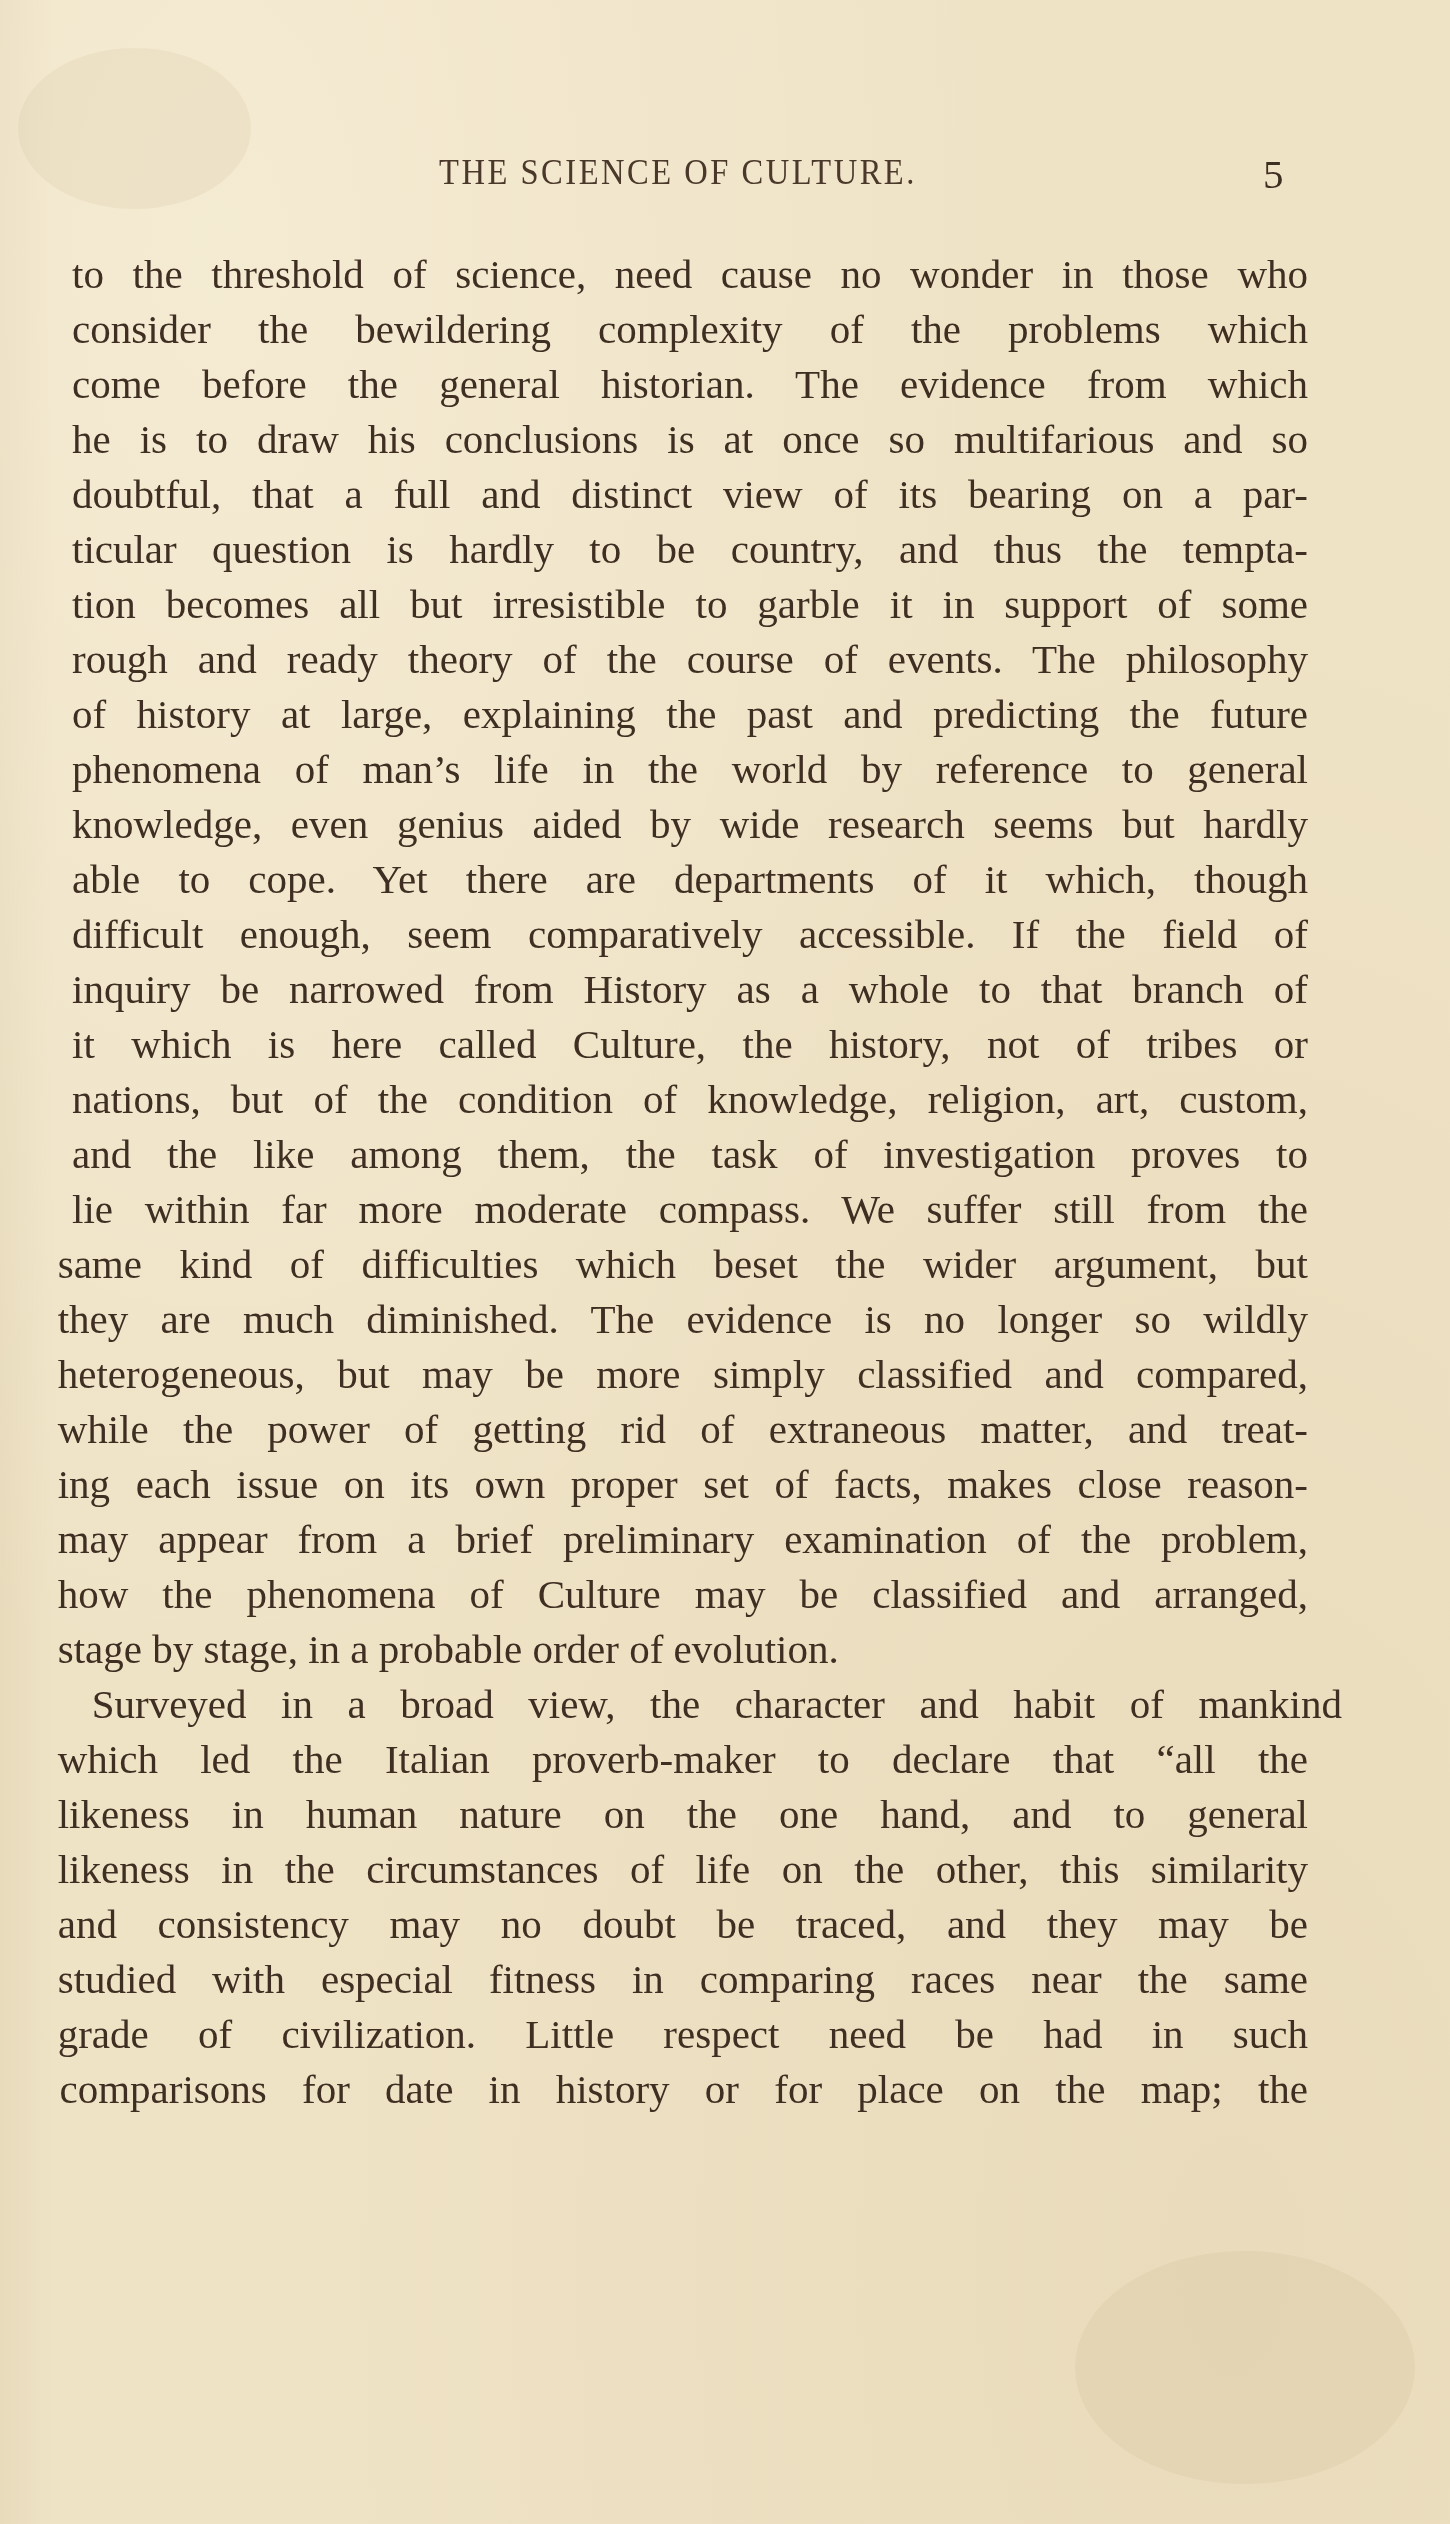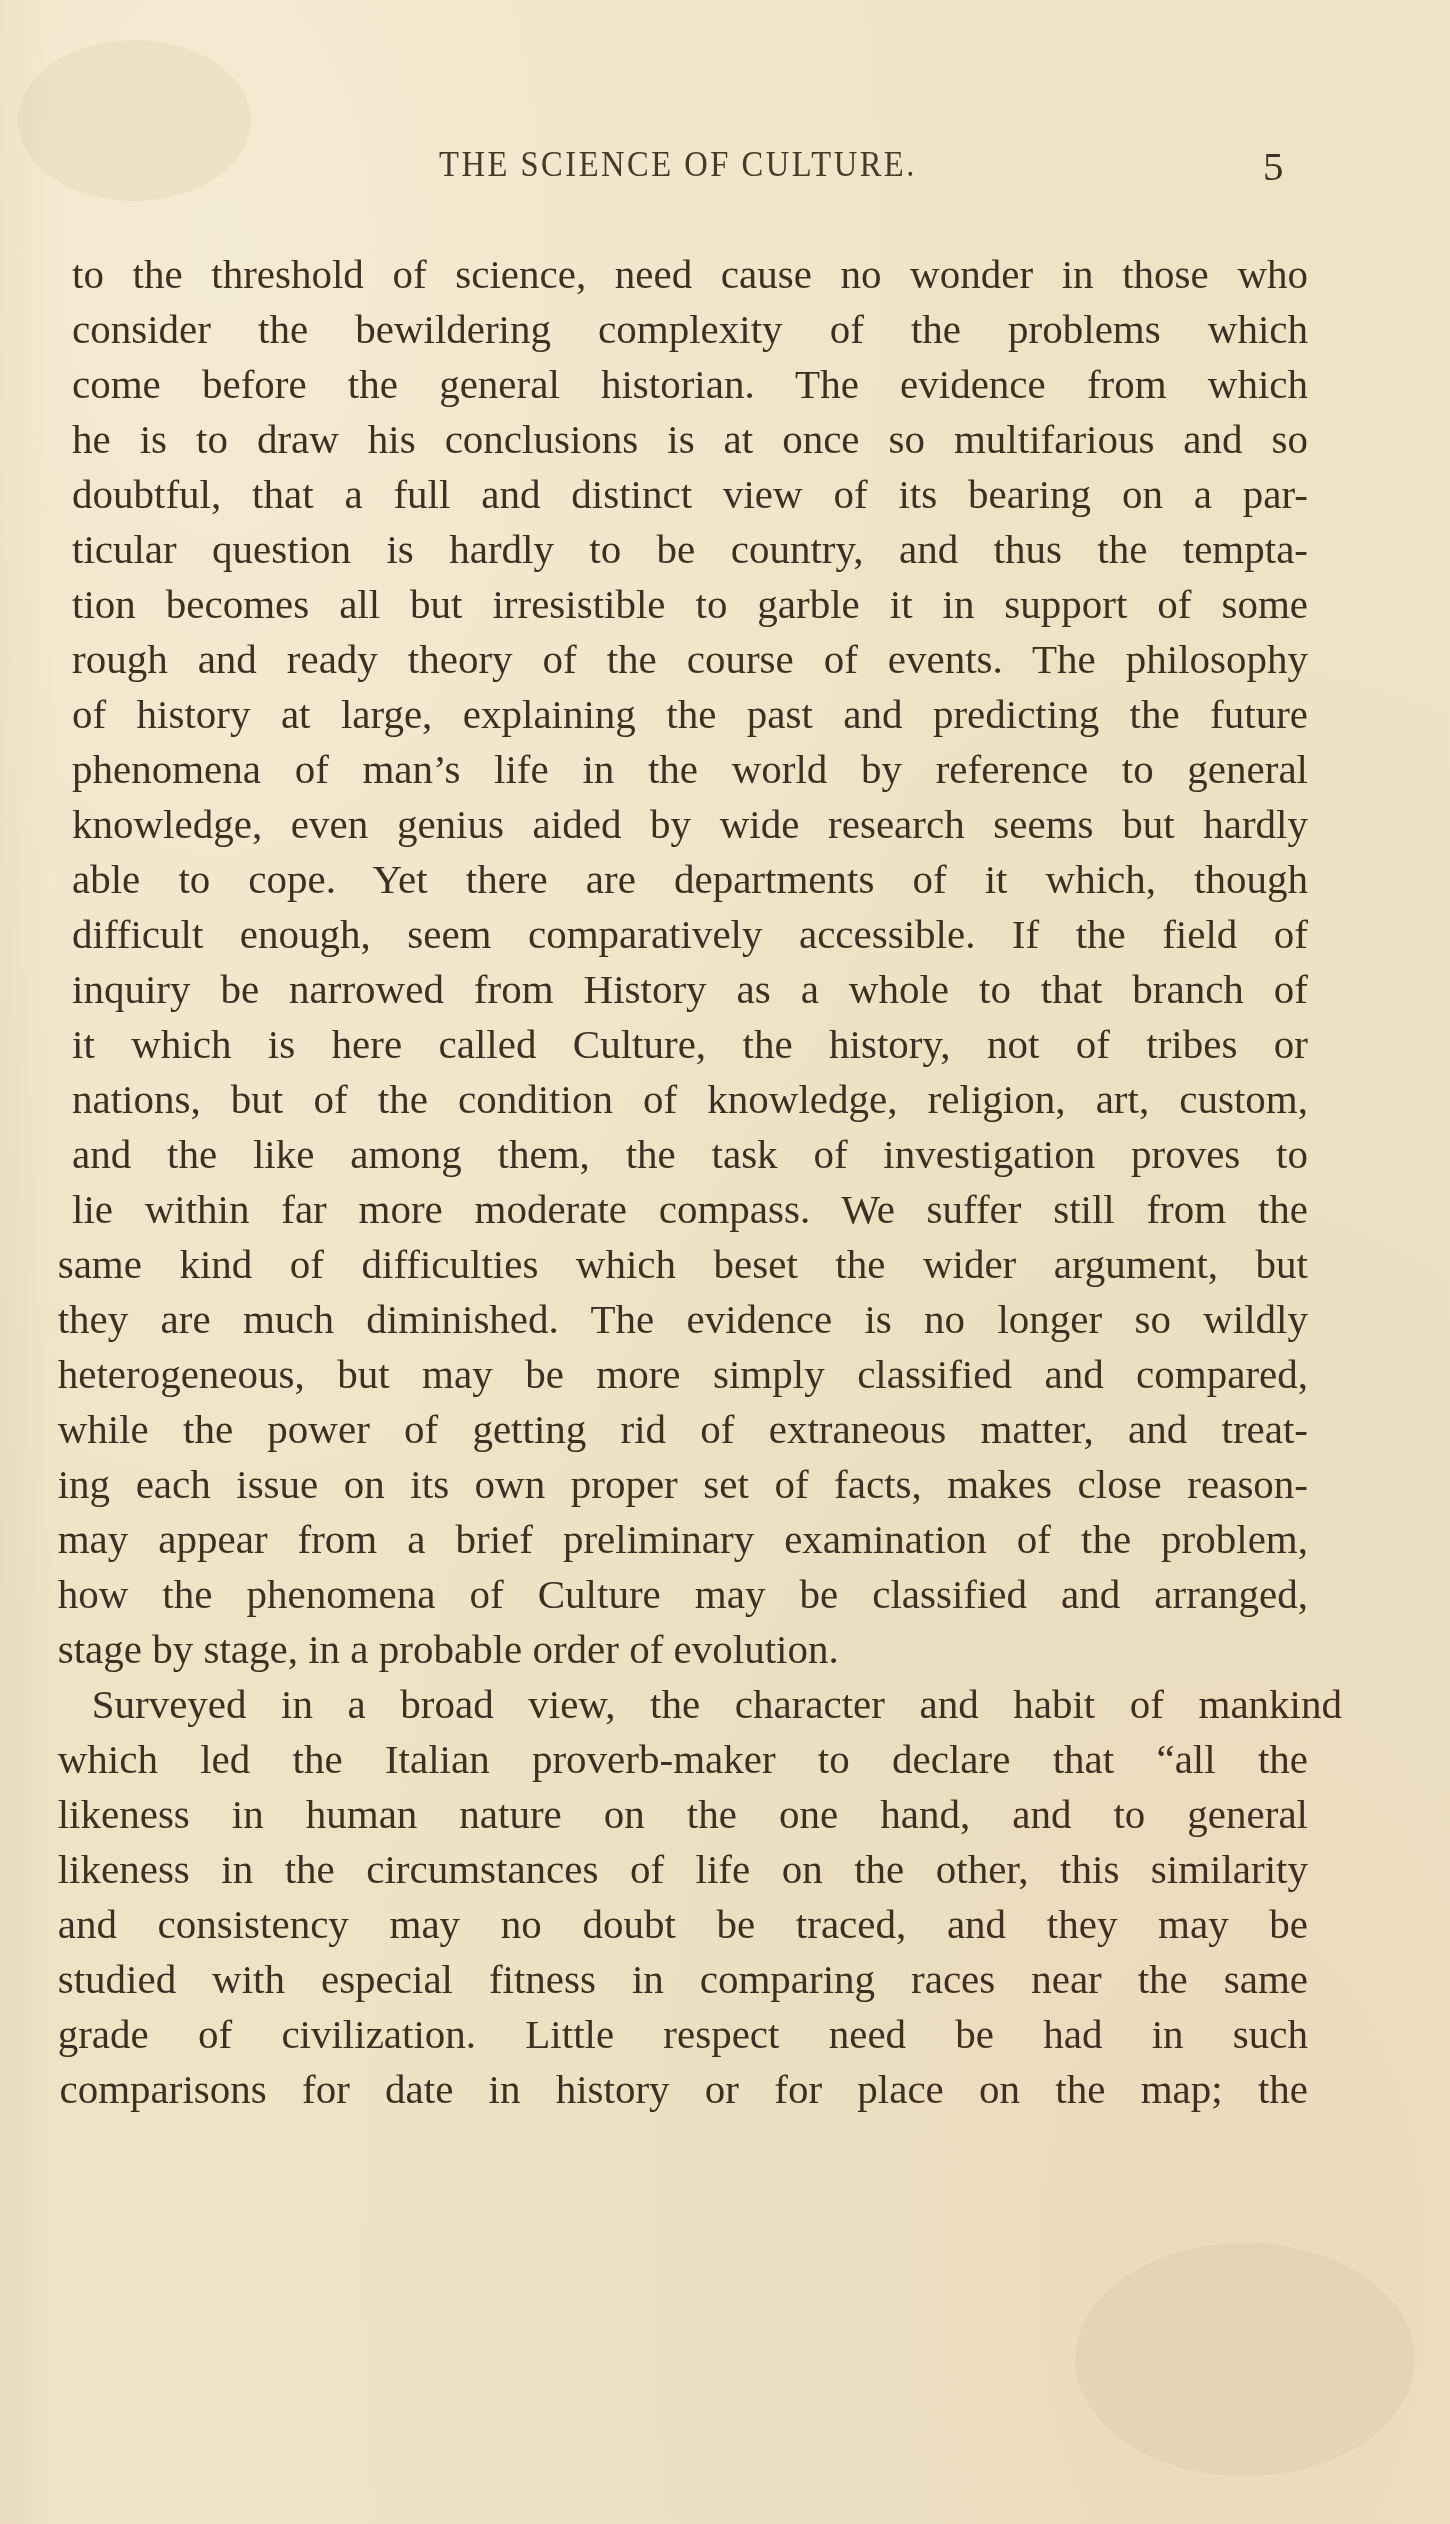--- a/index.html
+++ b/index.html
@@ -14,21 +14,21 @@
       background: #efe3c6;
       background-image:
         radial-gradient(ellipse at 15% 10%, rgba(255,250,235,0.35), rgba(255,250,235,0) 45%),
         radial-gradient(ellipse at 85% 90%, rgba(215,195,155,0.25), rgba(215,195,155,0) 55%),
         linear-gradient(90deg, rgba(200,180,140,0.18) 0px, rgba(200,180,140,0) 54px);
       font-family: "DejaVu Serif", "Liberation Serif", serif;
       color: #3f2e22;
     }
     .page {
       position: absolute;
-      left: 0; top: 4px;
+      left: 0; top: 12px;
       width: 1450px;
       height: 2511px;
     }
     .running-head {
       position: absolute;
       top: 134px;
       left: 0;
       width: 1450px;
       height: 54px;
     }
@@ -50,21 +50,20 @@
       top: 3.6px;
       font-family: "Liberation Serif", "DejaVu Serif", serif;
       font-size: 41px;
       color: #3f2e22;
     }
     .body-text {
       position: absolute;
       left: 72px;
       top: 235px;
       width: 1236px;
-      margin-top: 8px;
     }
     .line {
       display: block;
       height: 55px;
       line-height: 55px;
       font-family: "Liberation Serif", "DejaVu Serif", serif;
       font-size: 41px;
       color: #3f2e22;
       text-align: justify;
       text-align-last: justify;

